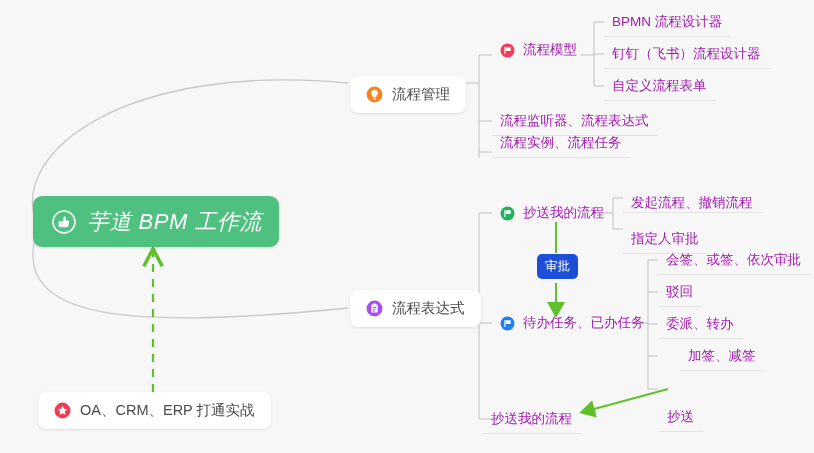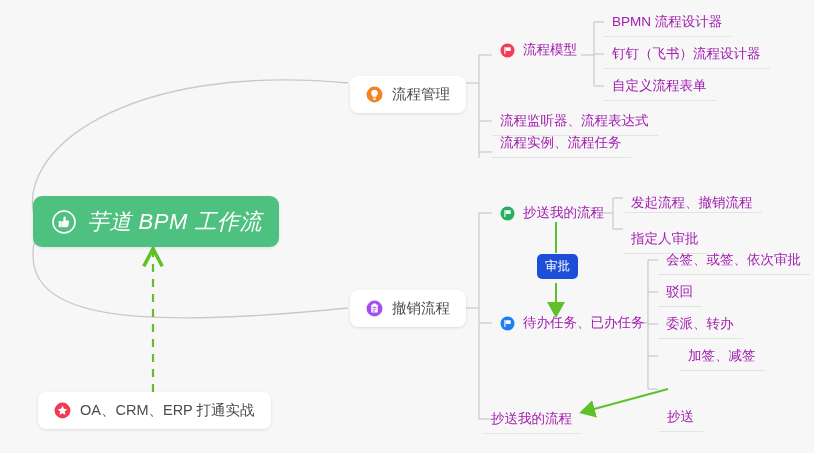--- a/index.html
+++ b/index.html
@@ -239,21 +239,21 @@
     <span class="icon">
       <svg width="17" height="17" viewBox="0 0 20 20">
         <circle cx="10" cy="10" r="9.3" fill="#a24ef0"></circle>
         <rect x="6.2" y="5.2" width="7.6" height="9.6" rx="1.1" fill="#ffffff"></rect>
         <rect x="8.1" y="4.0" width="3.8" height="2.1" rx="0.8" fill="#ffffff"></rect>
         <rect x="7.6" y="8.0" width="4.8" height="1.0" rx="0.5" fill="#a24ef0"></rect>
         <rect x="7.6" y="10.2" width="4.8" height="1.0" rx="0.5" fill="#a24ef0"></rect>
         <rect x="7.6" y="12.4" width="3.1" height="1.0" rx="0.5" fill="#a24ef0"></rect>
       </svg>
     </span>
-    <span class="card-label">撤销流程</span>
+    <span class="card-label">流程表达式</span>
   </div>
 
   <div class="text-node no-rule" style="left:492px; top:199px;">
     <span class="icon">
       <svg width="15" height="15" viewBox="0 0 20 20">
         <circle cx="10" cy="10" r="9.3" fill="#22b15c"></circle>
         <rect x="5.8" y="5.4" width="1.5" height="9.4" rx="0.6" fill="#ffffff"></rect>
         <path d="M7.6 5.7 L14.3 5.7 L14.3 10.6 L7.6 10.6 Z" fill="#ffffff"></path>
       </svg>
     </span>

